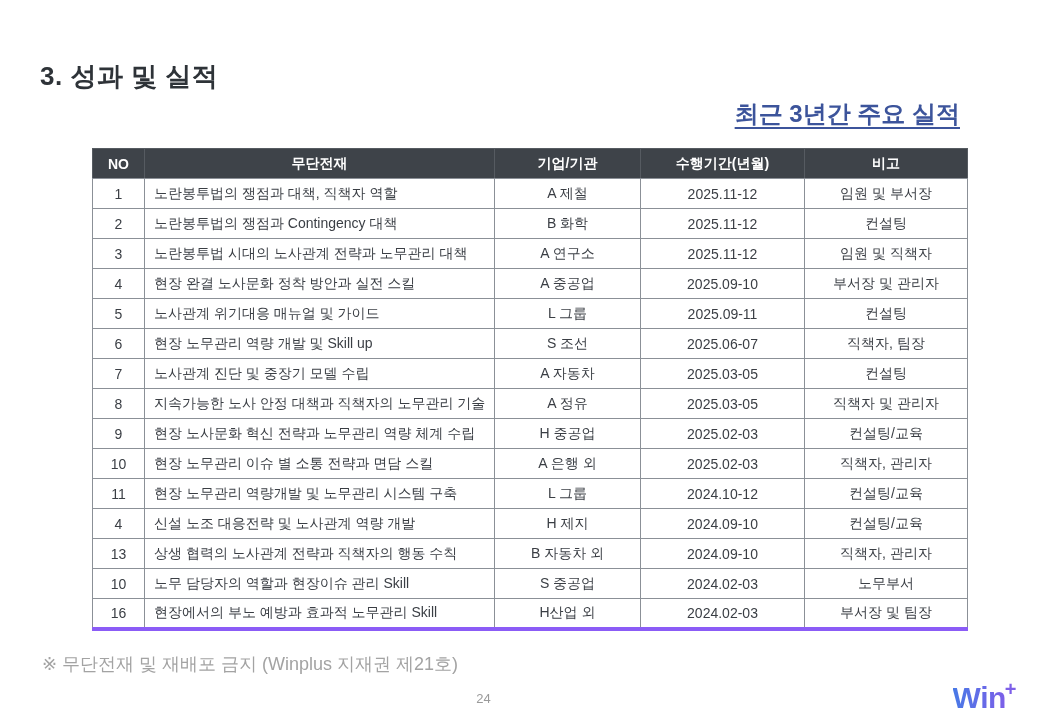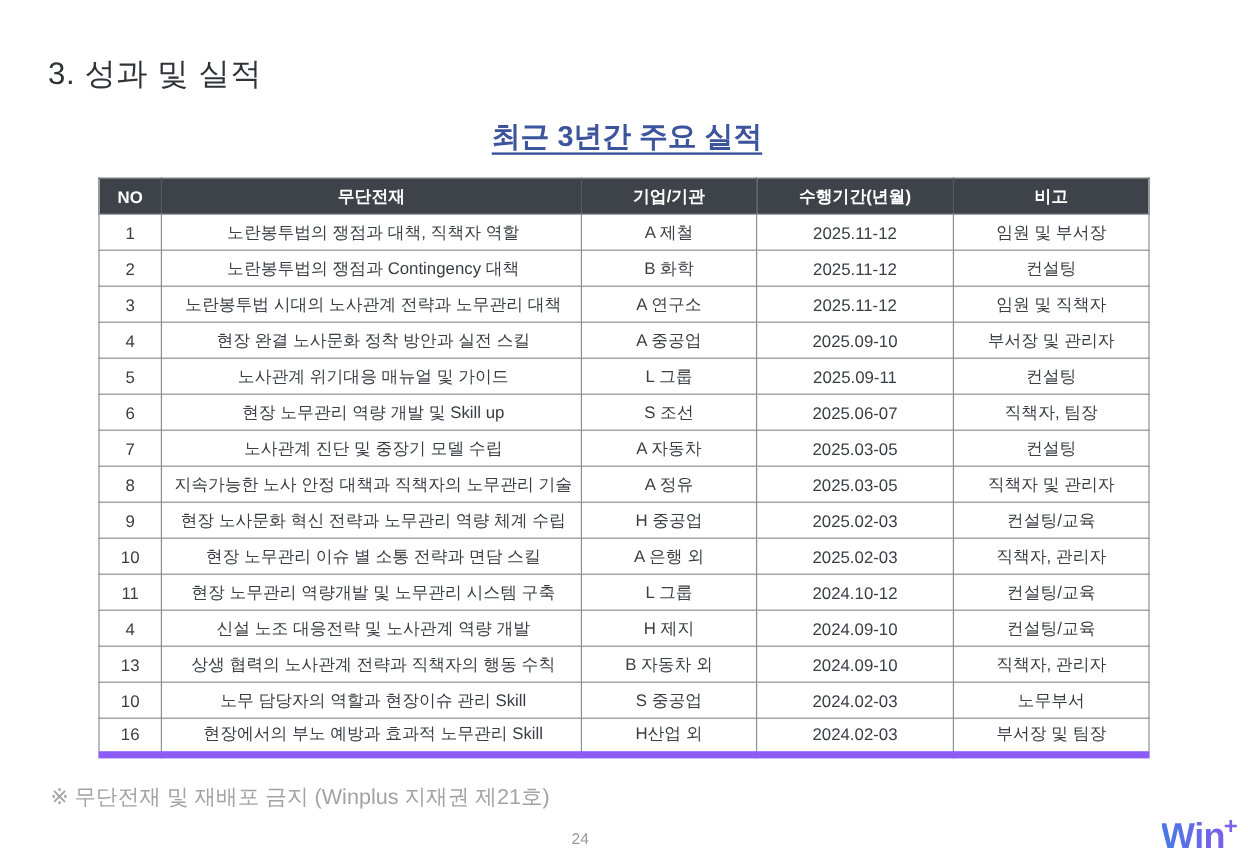--- a/index.html
+++ b/index.html
@@ -15,42 +15,42 @@
   * { box-sizing: border-box; }
   html, body { margin: 0; padding: 0; }
   body {
     width: 1040px; height: 720px;
     background: #ffffff;
     font-family: "Liberation Sans", "DejaVu Sans", sans-serif;
     position: relative;
     overflow: hidden;
   }
   .slide-title {
-    position: absolute; left: 40px; top: 44px;
-    font-size: 26px; font-weight: normal; color: #2e3338;
+    position: absolute; left: 40px; top: 59px;
+    font-size: 26px; font-weight: bold; color: #2e3338;
     letter-spacing: 0.5px;
   }
   .table-title-wrap {
     position: absolute; left: 85px; top: 98px; width: 875px;
-    text-align: center;
+    text-align: right;
   }
   .table-title {
     display: inline-block;
     font-size: 24px; font-weight: bold;
     color: var(--table-title-color, #3c549b);
     text-decoration: underline;
     text-decoration-thickness: 2px;
     text-underline-offset: 5px;
   }
   table.results {
-    position: absolute; left: 82px; top: 148px;
+    position: absolute; left: 92px; top: 148px;
     width: 875px;
     border-collapse: collapse;
     table-layout: fixed;
-    border-bottom: 6px solid #8b5cf6;
+    border-bottom: 4px solid #8b5cf6;
   }
   table.results th, table.results td {
     border: 1px solid var(--border, #8b9097);
     height: 30px;
     padding: 0 6px;
     font-size: 14px;
     text-align: center;
     white-space: nowrap;
     overflow: hidden;
     vertical-align: middle;
@@ -60,34 +60,34 @@
     color: var(--table-header-text, #ffffff);
     font-weight: bold;
     border-color: #565b61;
     border-bottom-color: var(--border, #8b9097);
   }
   table.results td {
     color: var(--body-text, #3a3e44);
     background: #ffffff;
   }
   table.results td.left {
-    text-align: center;
+    text-align: left;
     padding-left: 9px;
   }
   .footer-note {
     position: absolute; left: 14px; top: 652px;
     font-size: 18px; color: var(--footer-text, #a3a3a3); margin-left: 28px;
   }
   .page-number {
     position: absolute; left: 0; top: 691px; width: 967px;
     text-align: center;
     font-size: 13px; color: #9a9a9a;
   }
   .logo {
-    position: absolute; right: 9px; top: 672px;
+    position: absolute; right: 24px; top: 672px;
     font-size: 30px; font-weight: bold;
     line-height: 34px;
     letter-spacing: -0.5px;
   }
   .logo .logo-text {
     background: linear-gradient(90deg, var(--logo-gradient-start, #4879e6), var(--logo-gradient-end, #7d5fe8));
     -webkit-background-clip: text;
     background-clip: text;
     -webkit-text-fill-color: transparent;
     color: var(--logo-gradient-end, #7d5fe8);

